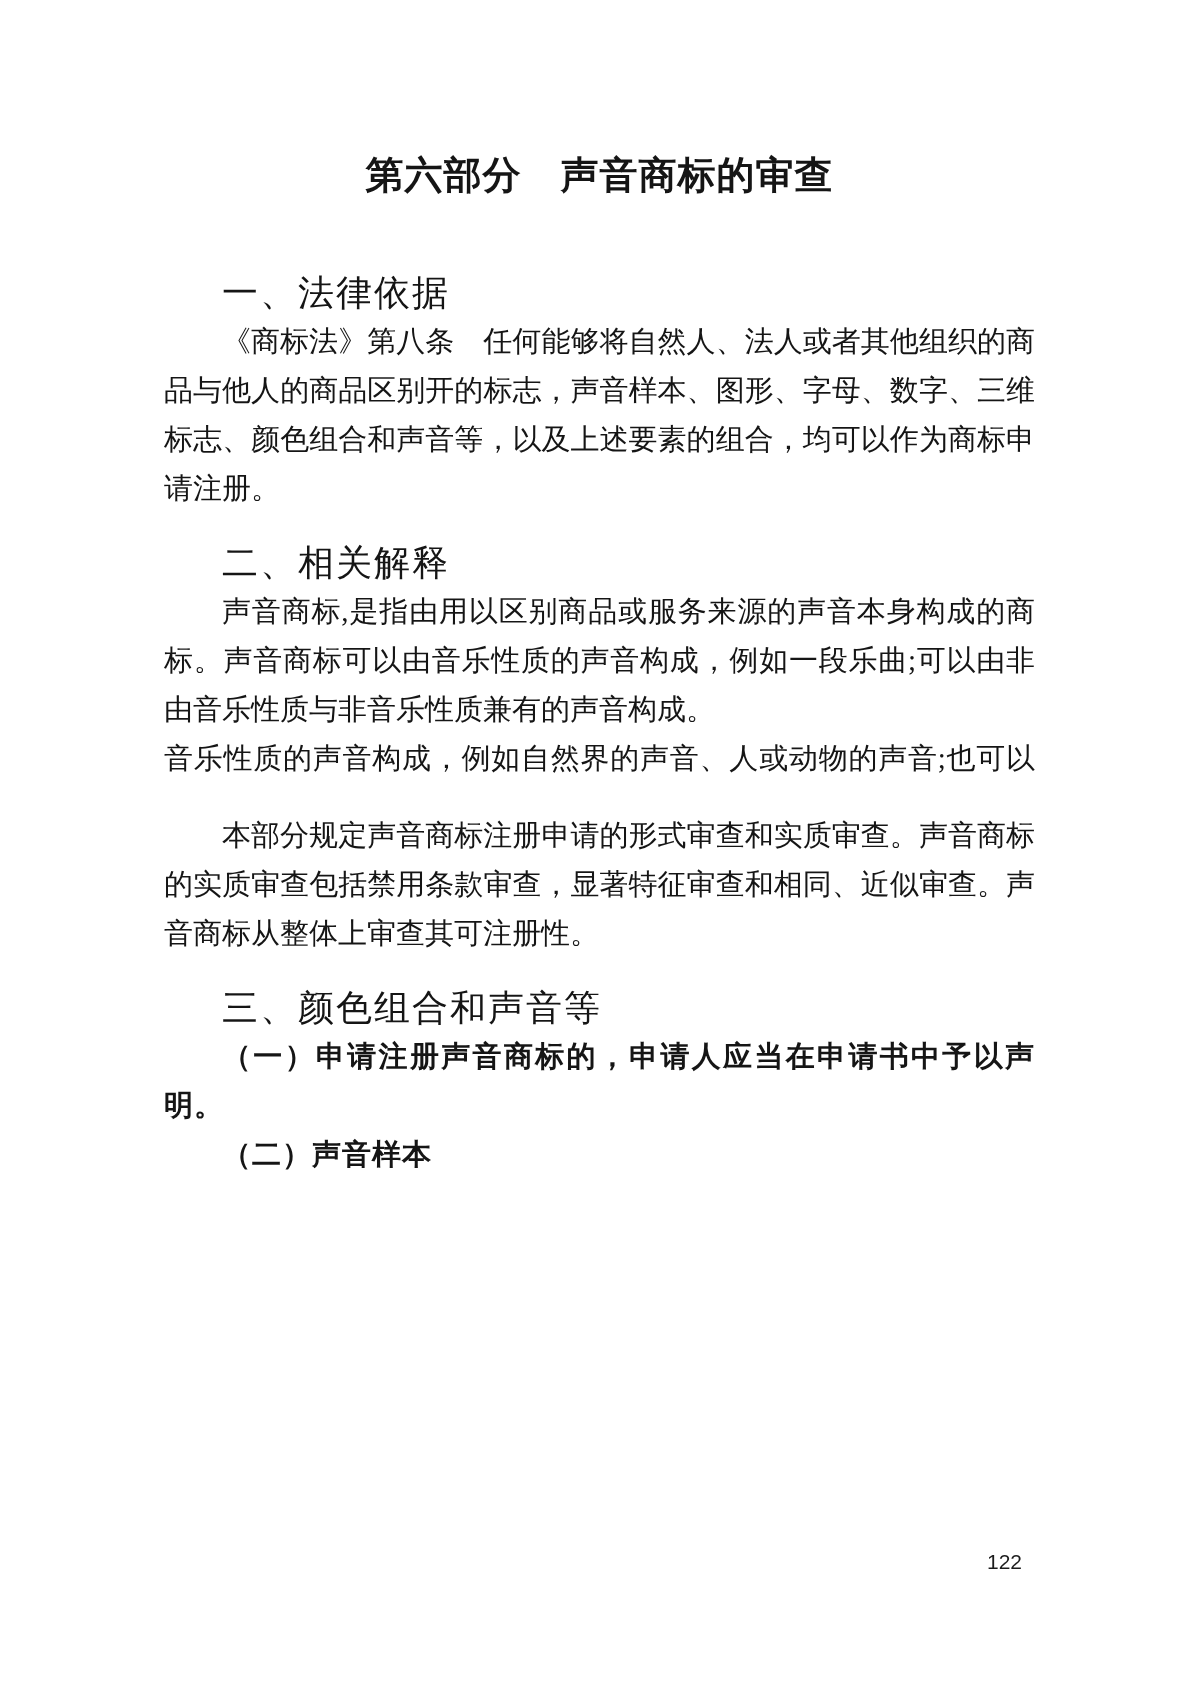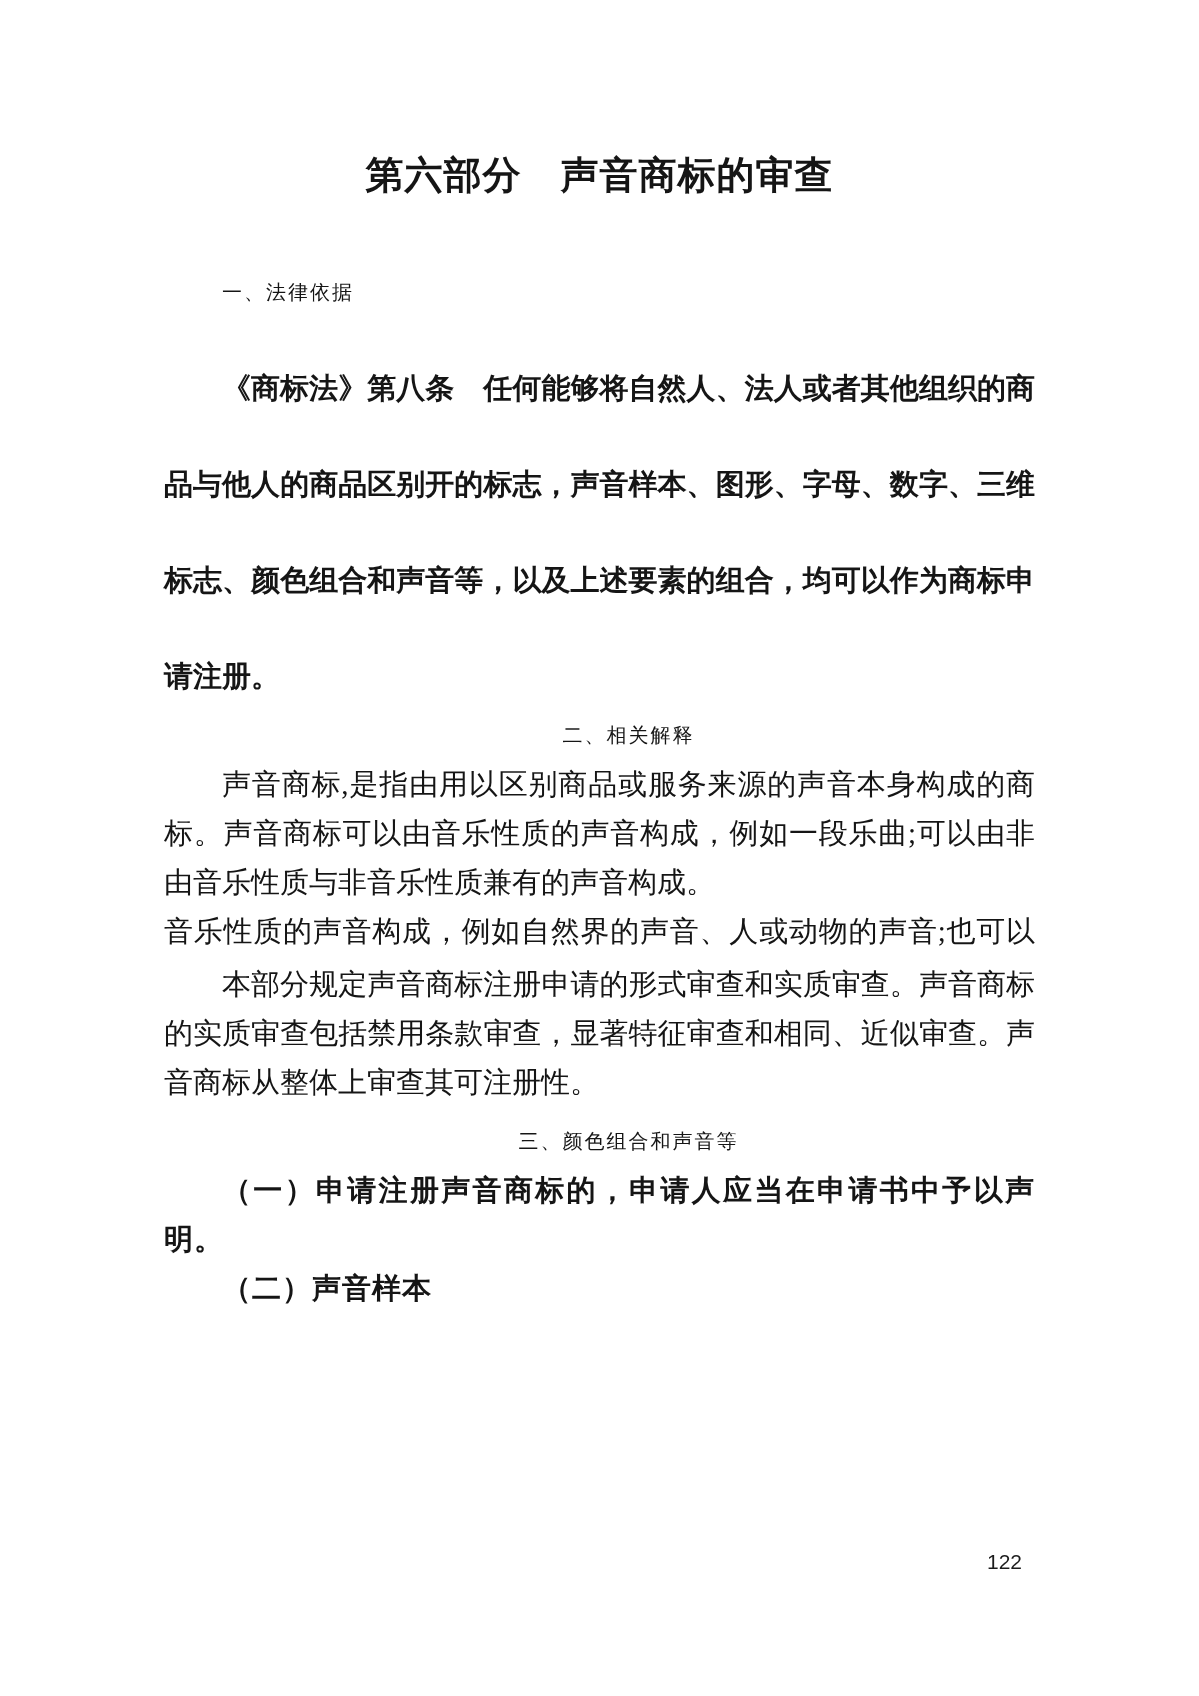--- a/index.html
+++ b/index.html
@@ -27,43 +27,43 @@
     letter-spacing: 1px;
     white-space: nowrap;
   }
   .content {
     position: absolute;
     top: 268px; left: 164px; width: 871px;
   }
   .section-heading {
     font-family: "Liberation Sans", "DejaVu Sans", sans-serif;
     font-weight: 500;
-    font-size: 20px;
+    font-size: 36px;
     line-height: 49px;
     text-indent: 58px;
     letter-spacing: 2px;
     white-space: nowrap;
   }
-  .section + .section > .section-heading { margin-top: 10px; text-align: center; }
+  .section + .section > .section-heading { margin-top: 25px; }
   .para .line {
     font-size: 29px;
     line-height: 49px;
     text-align: justify;
     text-align-last: justify;
   }
   .para .line.first { text-indent: 58px; }
   .para .line.last  { text-align-last: left; }
-  .para.statute .line { font-weight: 700; margin-top: 47px; }
+  .para.statute .line { font-weight: 400; }
   .para.plain   .line { font-weight: 400; }
   .para.item .line {
     font-family: "Liberation Sans", "DejaVu Sans", sans-serif;
     font-weight: 700;
     letter-spacing: 1px;
   }
-  .section:nth-child(2) > .para + .para { margin-top: 4px; }
+  .section:nth-child(2) > .para + .para { margin-top: 28px; }
   .section:nth-child(3) > .para + .para { margin-top: 0; }
   .page-number {
     position: absolute;
     top: 1549px; left: 987px;
     font-family: "Liberation Sans", "DejaVu Sans", sans-serif;
     font-size: 21px;
     line-height: 26px;
     color: #1c1c1c;
     text-align: center;
   }

